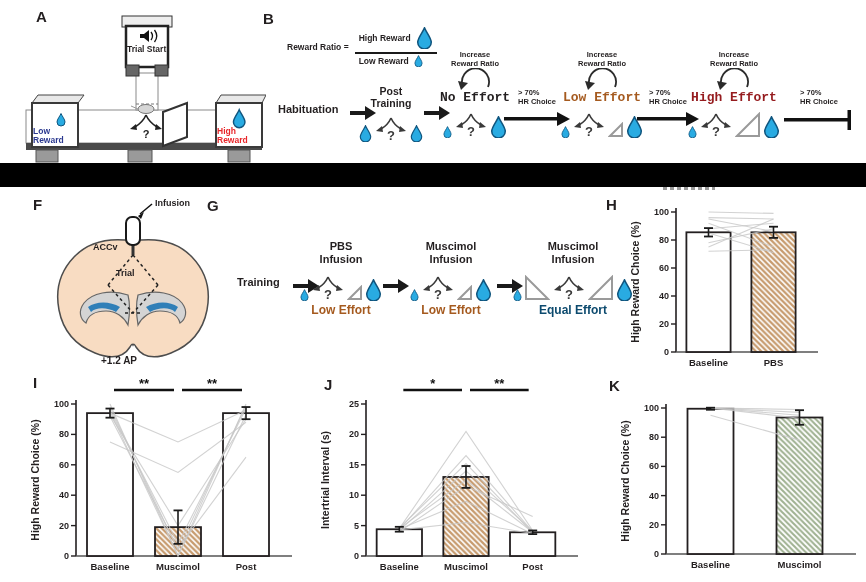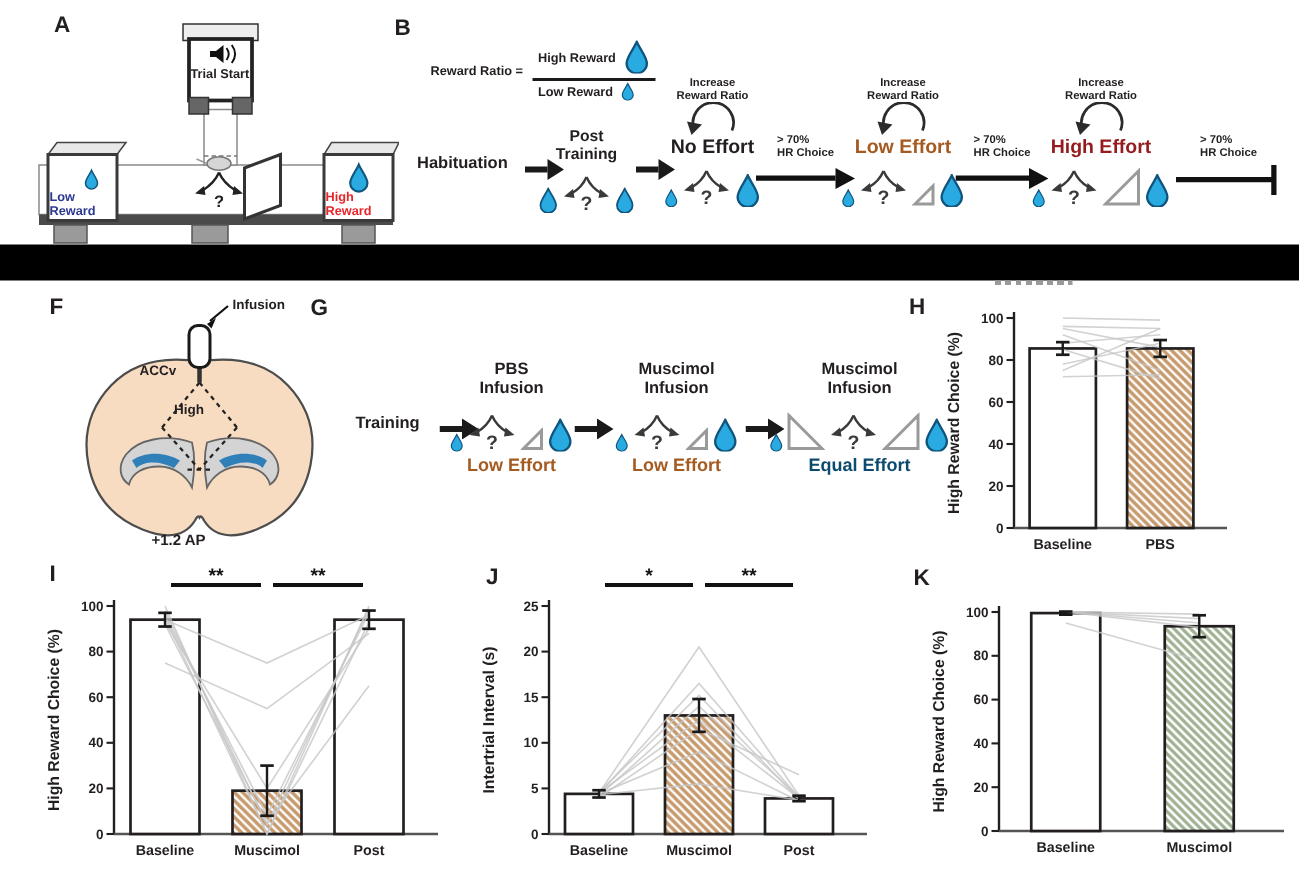--- a/index.html
+++ b/index.html
@@ -11,21 +11,21 @@
   .frag{position:absolute;left:663px;top:187px;width:52px;height:3px;
         background:repeating-linear-gradient(90deg,#9a9a9a 0 4px,transparent 4px 7px);}
   .formula{position:absolute;left:287px;top:26px;display:flex;align-items:center;gap:6px;}
   .formula .lhs{font-size:8.5px;font-weight:bold;}
   .frac{display:flex;flex-direction:column;align-items:stretch;}
   .frac .num,.frac .den{display:flex;align-items:center;justify-content:flex-start;gap:5px;
         font-size:8.5px;font-weight:bold;padding:1px 4px;}
   .frac .num{border-bottom:2.5px solid #1a1a1a;padding-bottom:3px;}
   .stage{position:absolute;display:flex;flex-direction:column;align-items:center;}
   .inc{font-size:7.5px;font-weight:bold;text-align:center;line-height:1.2;}
-  .stage-title{font-size:13px;font-weight:bold;margin-top:0px;white-space:nowrap;}
+  .stage-title{font-size:13px;font-weight:bold;margin-top:0px;white-space:nowrap;font-family:Liberation Mono, monospace;}
   .glyphs{display:flex;align-items:flex-end;gap:2px;margin-top:3px;height:30px;}
   .conn{position:absolute;display:flex;flex-direction:column;align-items:center;}
   .crit{font-size:7.5px;font-weight:bold;text-align:left;line-height:1.25;white-space:nowrap;}
   .step{position:absolute;display:flex;flex-direction:column;align-items:center;}
   .step-title{font-size:11px;font-weight:bold;text-align:center;line-height:1.15;}
   .effort{font-size:12px;font-weight:bold;margin-top:2px;white-space:nowrap;}
   .flow-arrow{position:absolute;}
   .chart{position:absolute;}
   .ic{display:inline-flex;align-items:flex-end;}
   svg text{font-family:"Liberation Sans",sans-serif;}
@@ -306,21 +306,21 @@
         <line x1="118" y1="90" x2="93" y2="118"></line>
       <line x1="85" y1="118" x2="101" y2="118"></line>
     </g>
     <g>
       <line x1="112" y1="9" x2="100" y2="19" stroke="#111" stroke-width="1.5"></line>
       <polygon points="98,21 104,17 101,24" fill="#111"></polygon>
     </g>
   </svg>
   <div class="lbl" style="left:155px;top:199px;font-size:9px">Infusion</div>
   <div class="lbl" style="left:93px;top:243px;font-size:9px">ACCv</div>
-  <div class="lbl" style="left:116px;top:269px;font-size:9px">High</div>
+  <div class="lbl" style="left:116px;top:269px;font-size:9px">Trial</div>
   <div class="lbl" style="left:101px;top:356px;font-size:10px">+1.2 AP</div>
 
   <div class="lbl" style="left:237px;top:277px;font-size:11px">Training</div>
   <span class="flow-arrow ic" style="left:293px;top:279px">
       <svg width="26" height="14" viewBox="0 0 26 14">
         <rect x="0" y="5" width="15" height="4" fill="#1a1a1a"></rect>
         <polygon points="15,0 26,7 15,14" fill="#1a1a1a"></polygon>
       </svg>
     </span>
 

